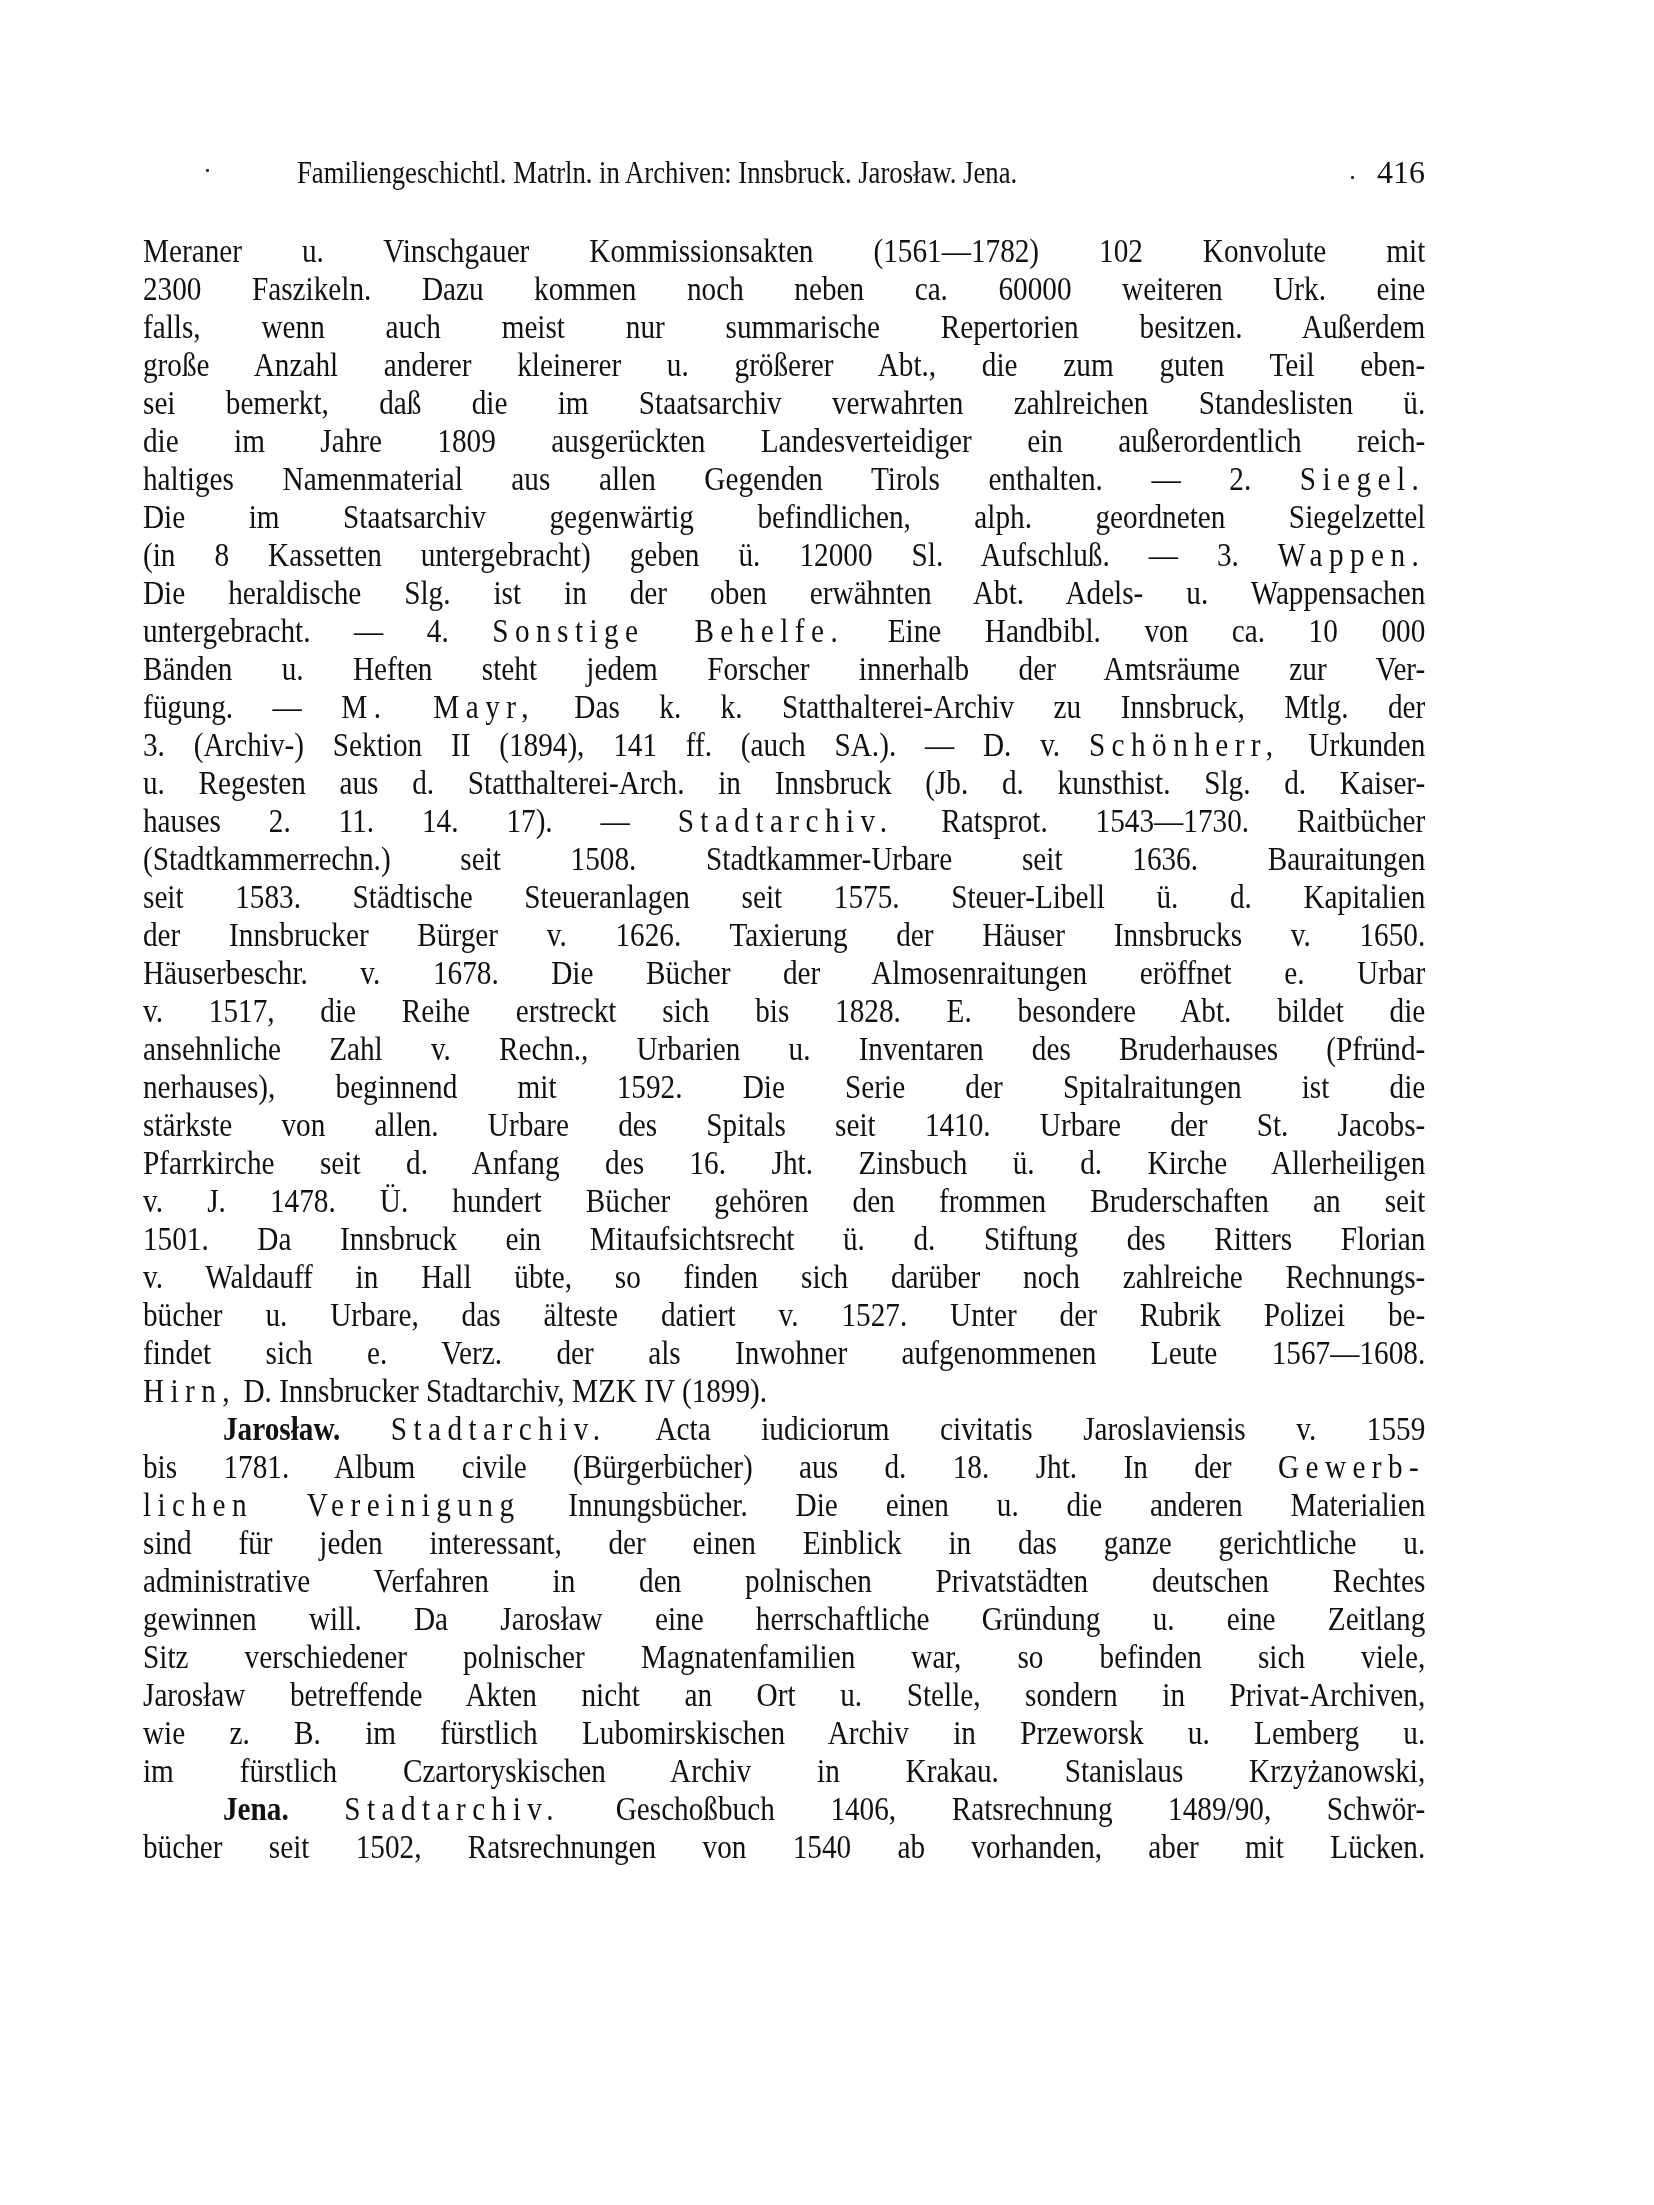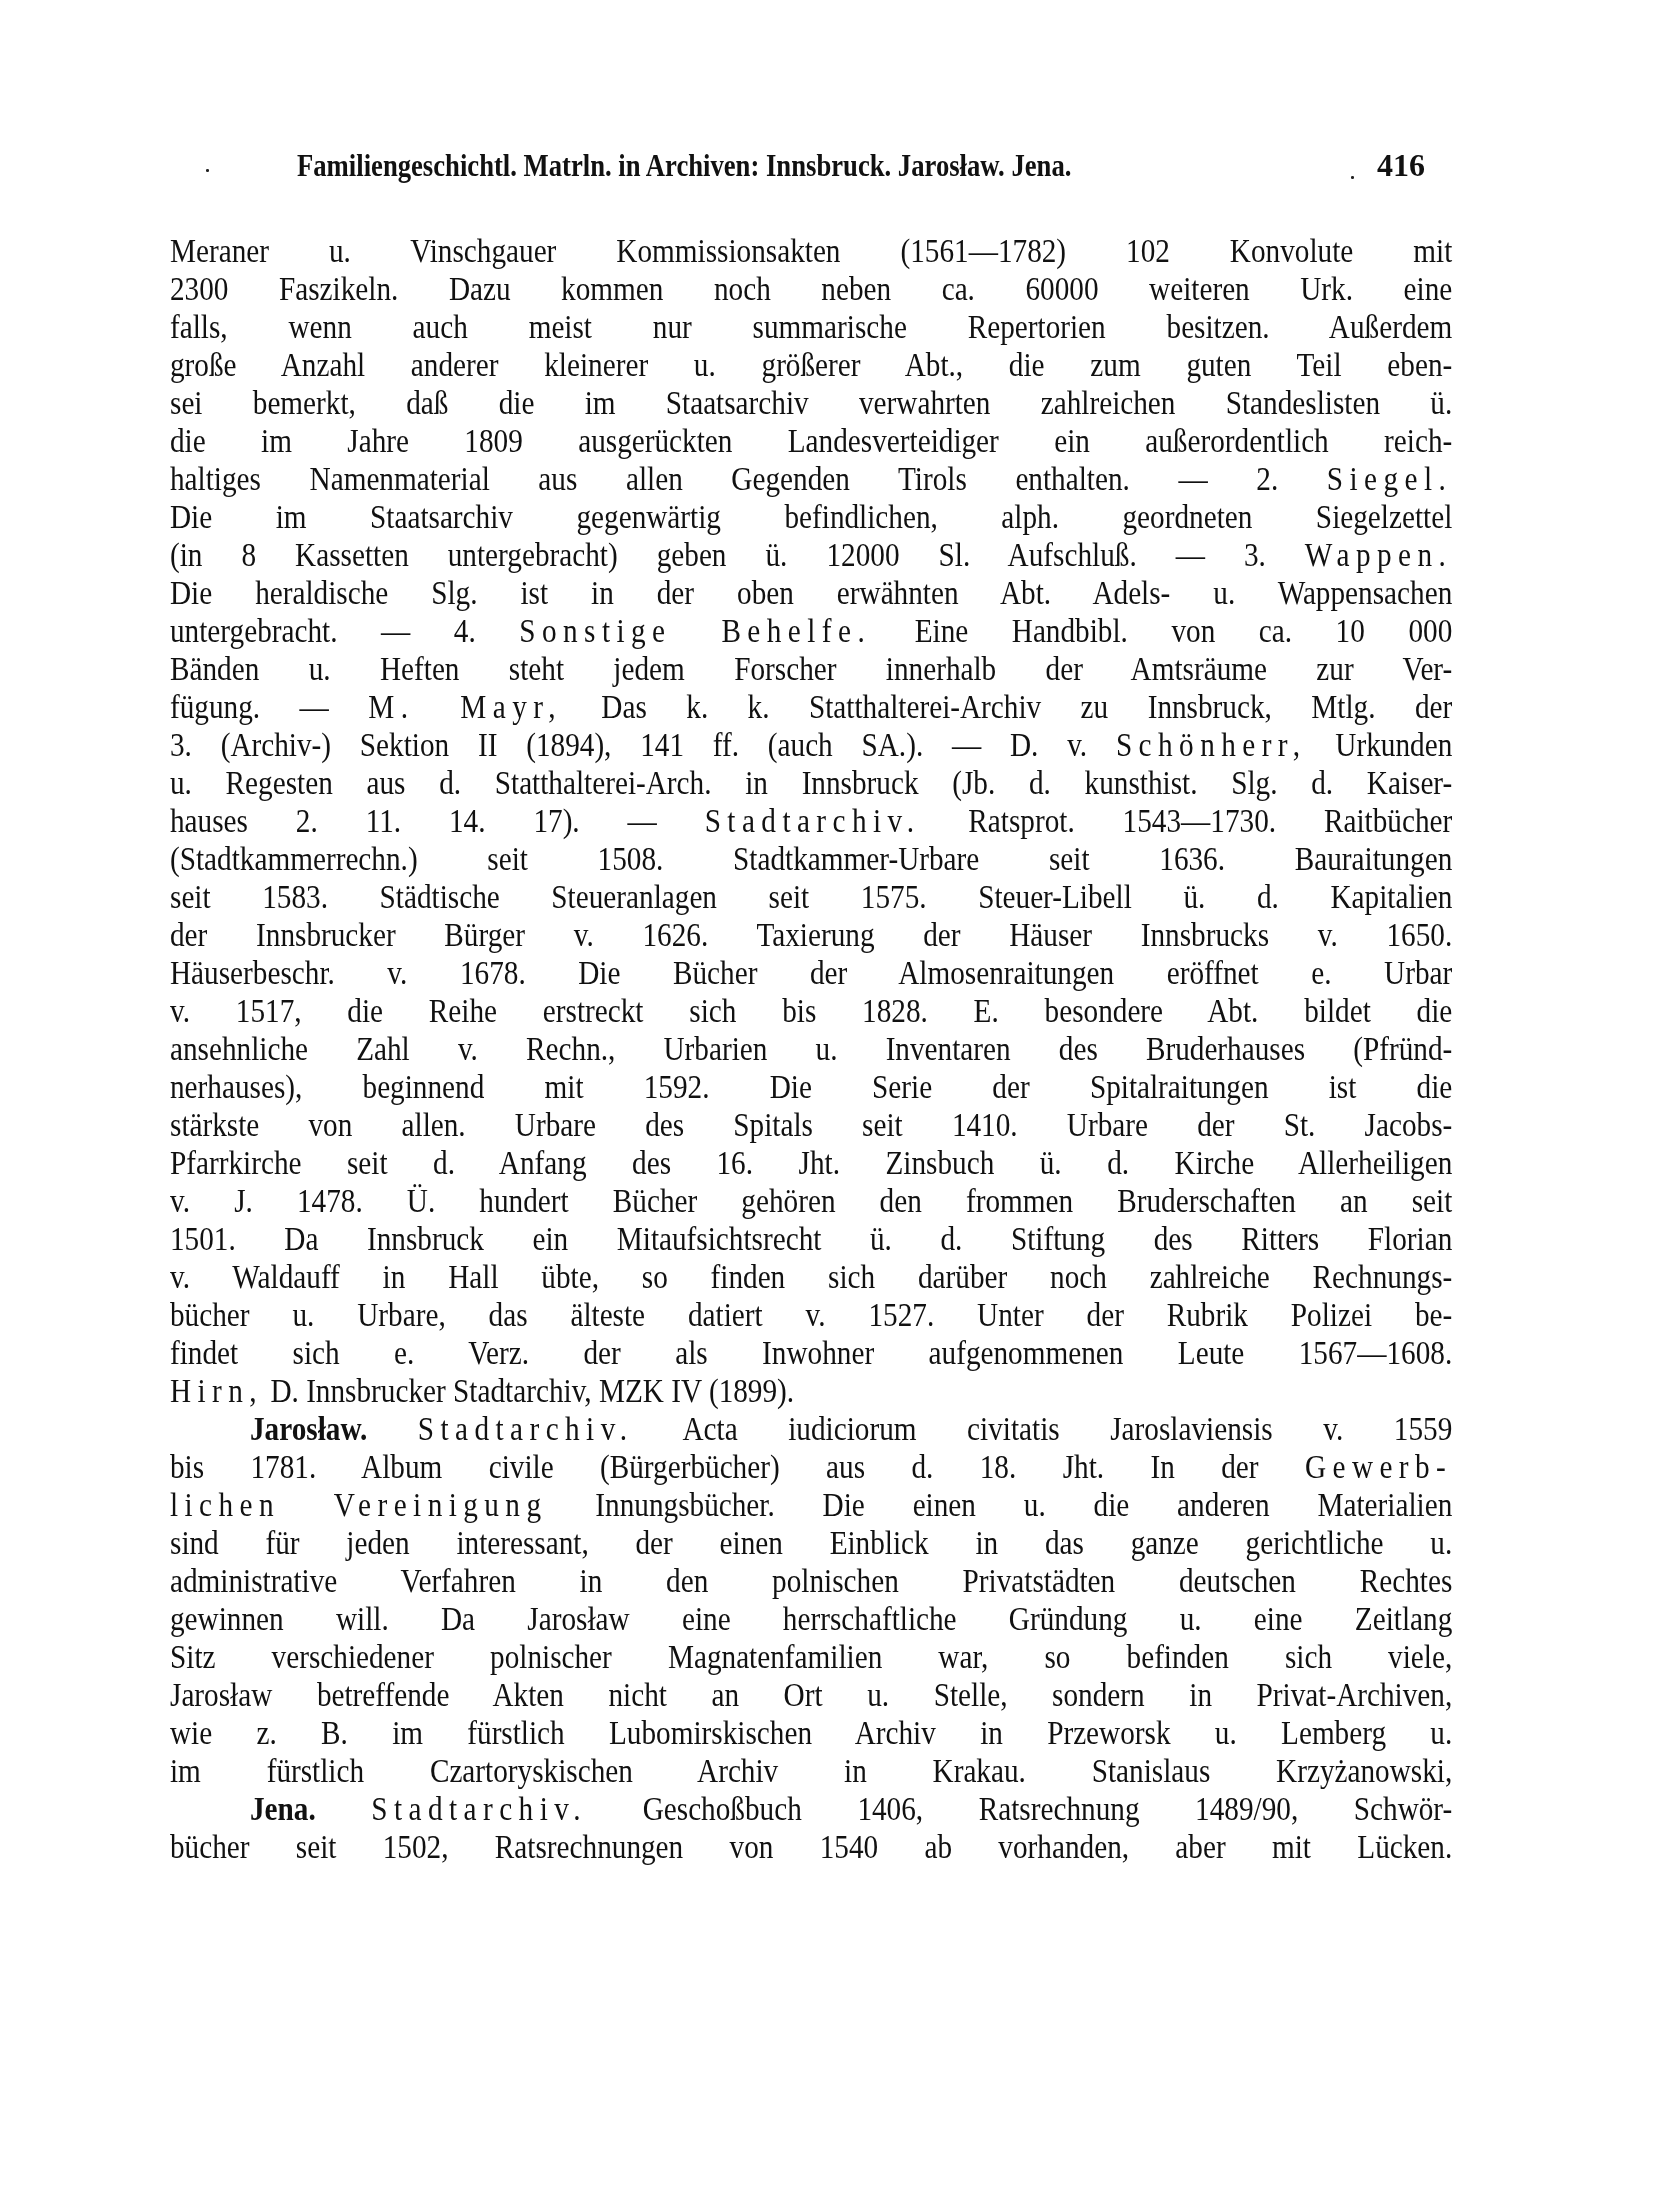--- a/index.html
+++ b/index.html
@@ -18,27 +18,26 @@
   .page {
     position: absolute;
     left: 0; top: 0;
     width: 1655px;
     height: 2342px;
     background: #ffffff;
   }
   .running-head {
     position: absolute;
     left: 297px;
-    top: 148px;
+    top: 155px;
     width: 1128px;
     height: 35px;
     font-size: 31px;
     line-height: 35px;
     white-space: nowrap;
-    font-weight: bold;
   }
   .running-head .title {
     position: absolute;
     left: 0;
     top: 0;
     display: inline-block;
     transform-origin: left center;
     transform: scaleX(0.86);
     letter-spacing: 0px;
   }
@@ -46,21 +45,20 @@
     position: absolute;
     right: 0;
     top: 0;
     font-size: 32px;
   }
   .body-text {
     position: absolute;
     left: 143px;
     top: 232px;
     width: 1282px;
-    margin-left: 27px;
   }
   .line {
     height: 38px;
     line-height: 38px;
     font-size: 34px;
     white-space: nowrap;
     position: relative;
     overflow: visible;
   }
   .line .inner {

